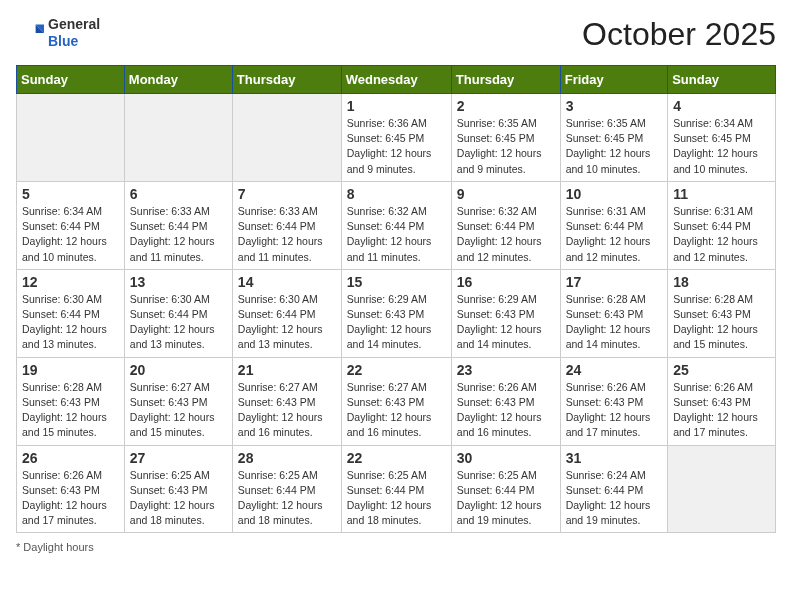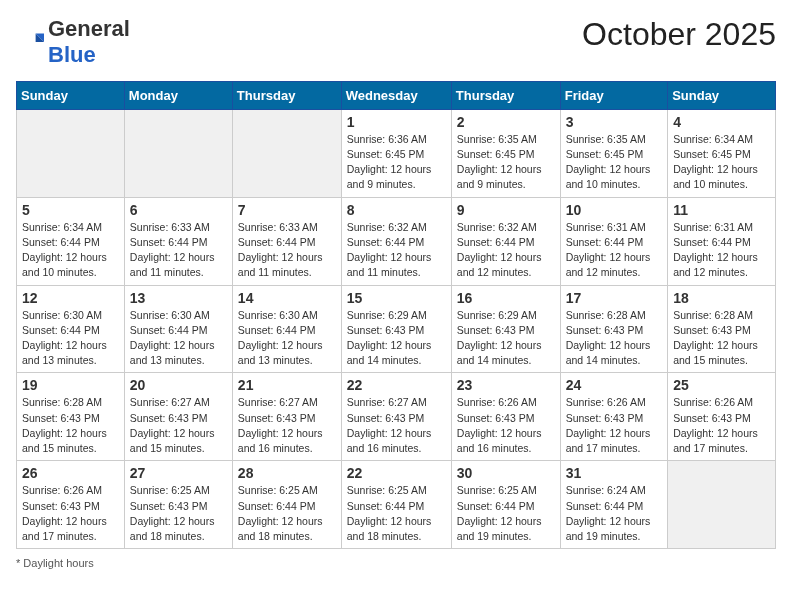--- a/index.html
+++ b/index.html
@@ -15,21 +15,21 @@
       justify-content: space-between;
       align-items: flex-start;
       margin-bottom: 12px;
     }
     .logo {
       display: flex;
       align-items: center;
       gap: 4px;
     }
     .logo-text {
-      font-size: 22px;
+      font-size: 14px;
       font-weight: bold;
       line-height: 1.2;
     }
     .logo-general { color: #333; }
     .logo-blue { color: #2563c6; text-align: right; }
     .logo-icon {
       width: 28px;
       height: 28px;
     }
     .title-block {
@@ -43,21 +43,21 @@
     .subtitle {
       font-size: 14px;
       color: #555;
     }
     .calendar {
       width: 100%;
       border-collapse: collapse;
       border: 1px solid #ccc;
     }
     .calendar th {
-      background: #0369a1;
+      background: #4d7c0f;
       color: #fff;
       padding: 6px 4px;
       font-size: 13px;
       font-weight: bold;
       text-align: left;
       border: 1px solid #1a4fa0;
     }
     .calendar td {
       vertical-align: top;
       border: 1px solid #ccc;

